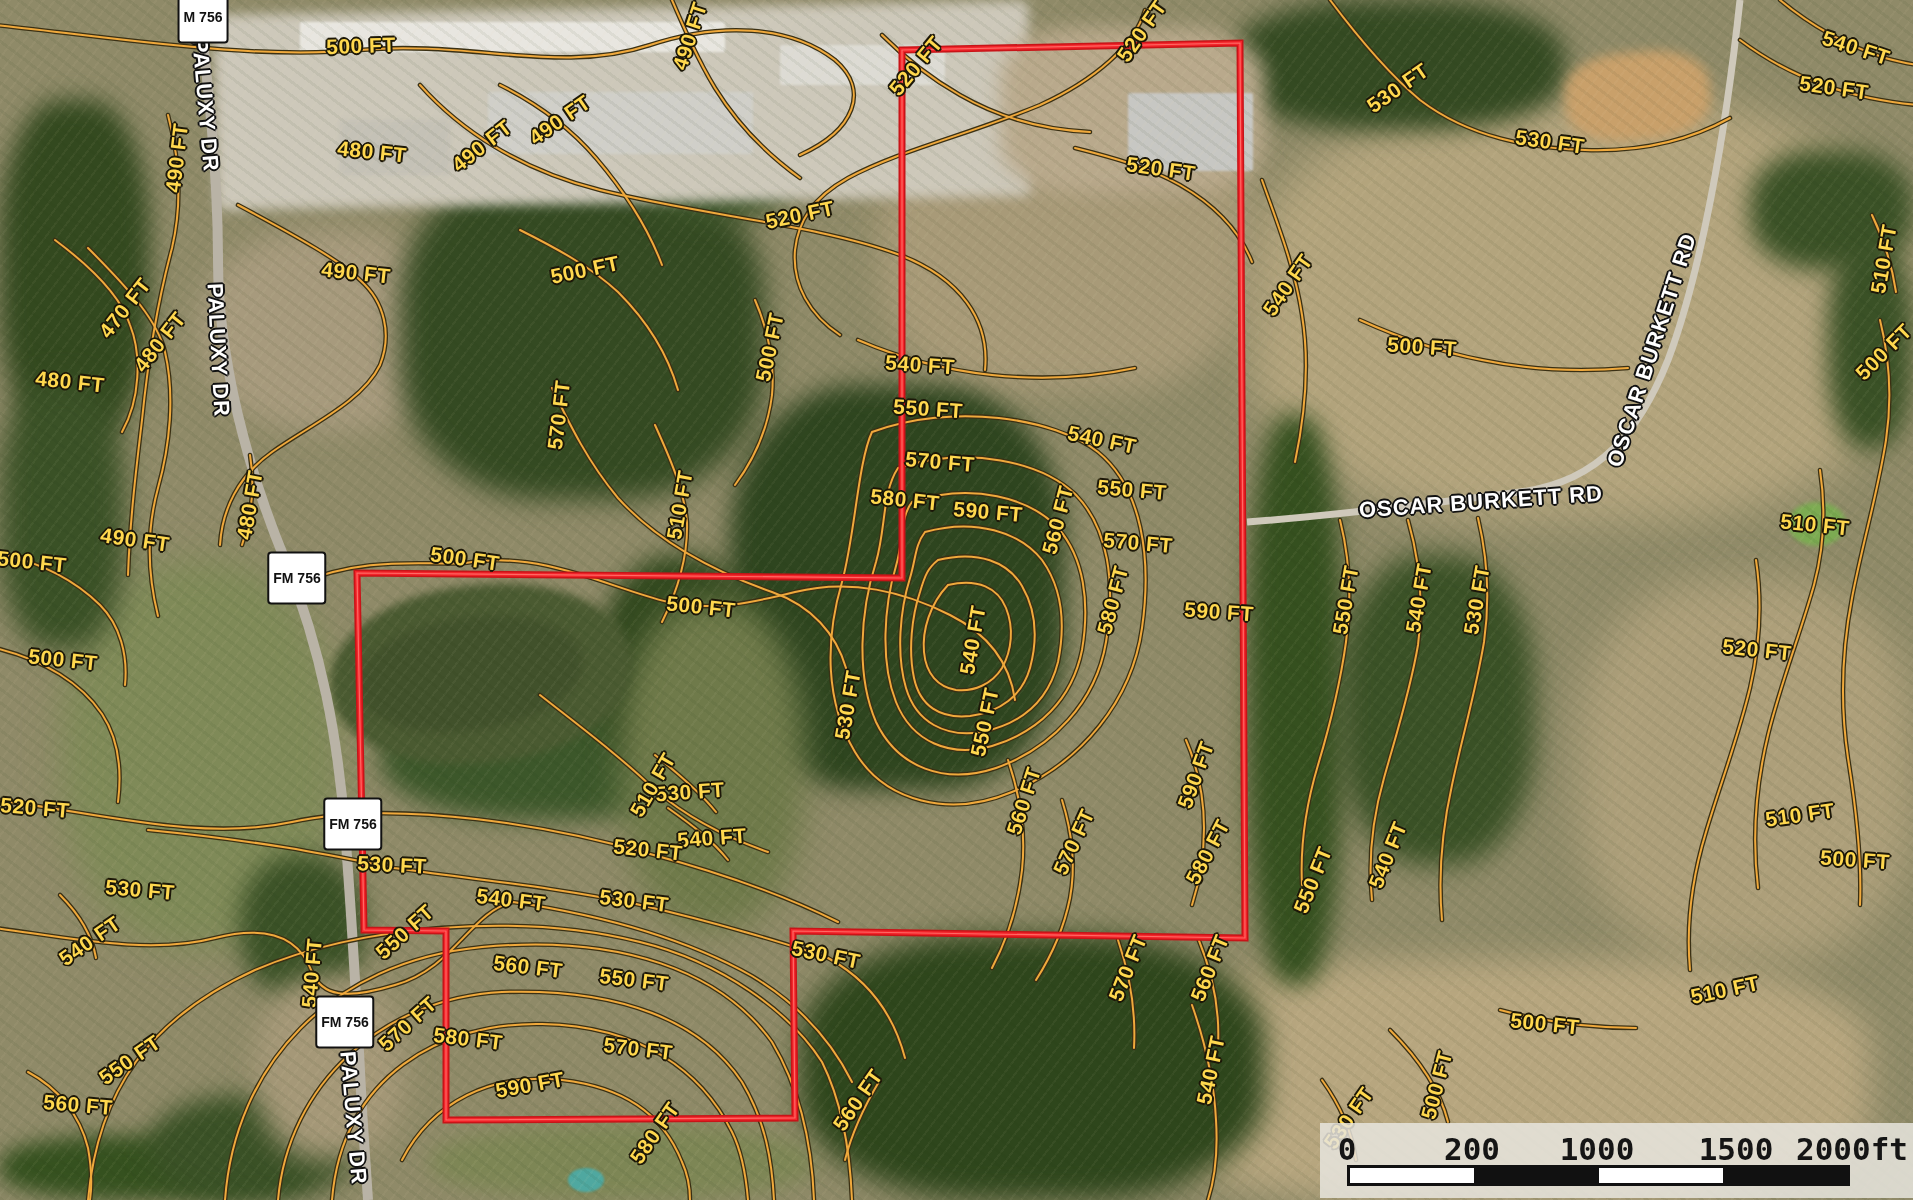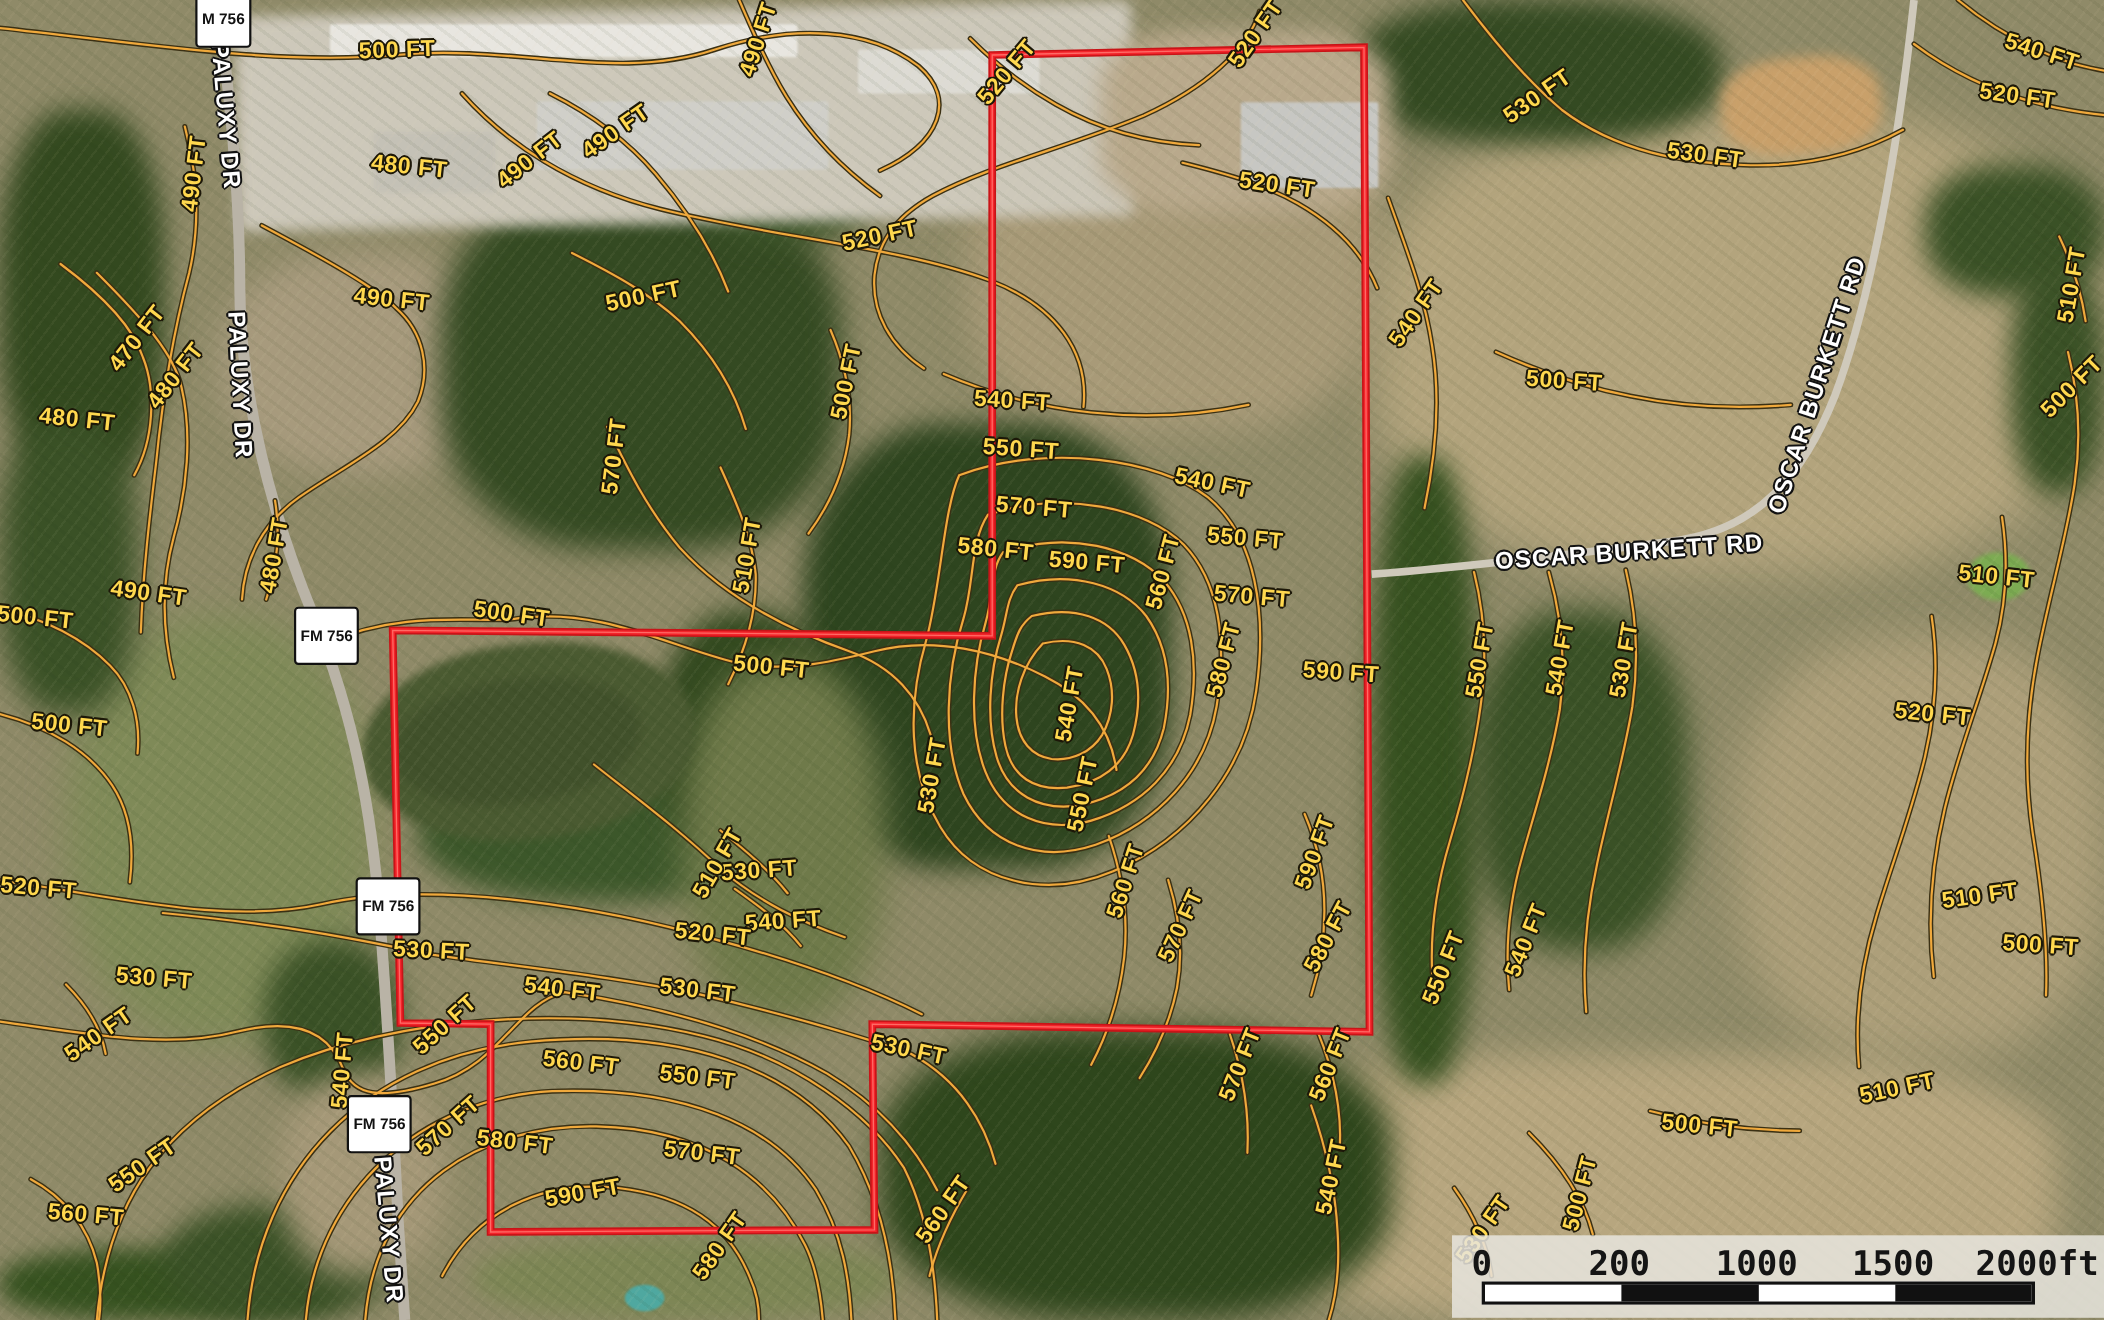--- a/index.html
+++ b/index.html
@@ -319,21 +319,21 @@
       <div class="badge" style="left: 297px; top: 578px;">FM 756</div>
       <div class="badge" style="left: 353px; top: 824px;">FM 756</div>
       <div class="badge" style="left: 345px; top: 1022px;">FM 756</div>
     </div>
 
   <div id="scalebar">
     <div id="sb-ticks">
         <div class="sb-tick" style="left: 27px;">0</div>
         <div class="sb-tick" style="left: 152px;">200</div>
         <div class="sb-tick" style="left: 277px;">1000</div>
-        <div class="sb-tick" style="left: 401px;">1500</div>
+        <div class="sb-tick" style="left: 416px;">1500</div>
         <div class="sb-tick" style="left: 532px;">2000ft</div>
       </div>
     <div id="sb-bar">
         <div class="sb-seg w"></div>
         <div class="sb-seg b"></div>
         <div class="sb-seg w"></div>
         <div class="sb-seg b"></div>
       </div>
   </div>
 </div>

